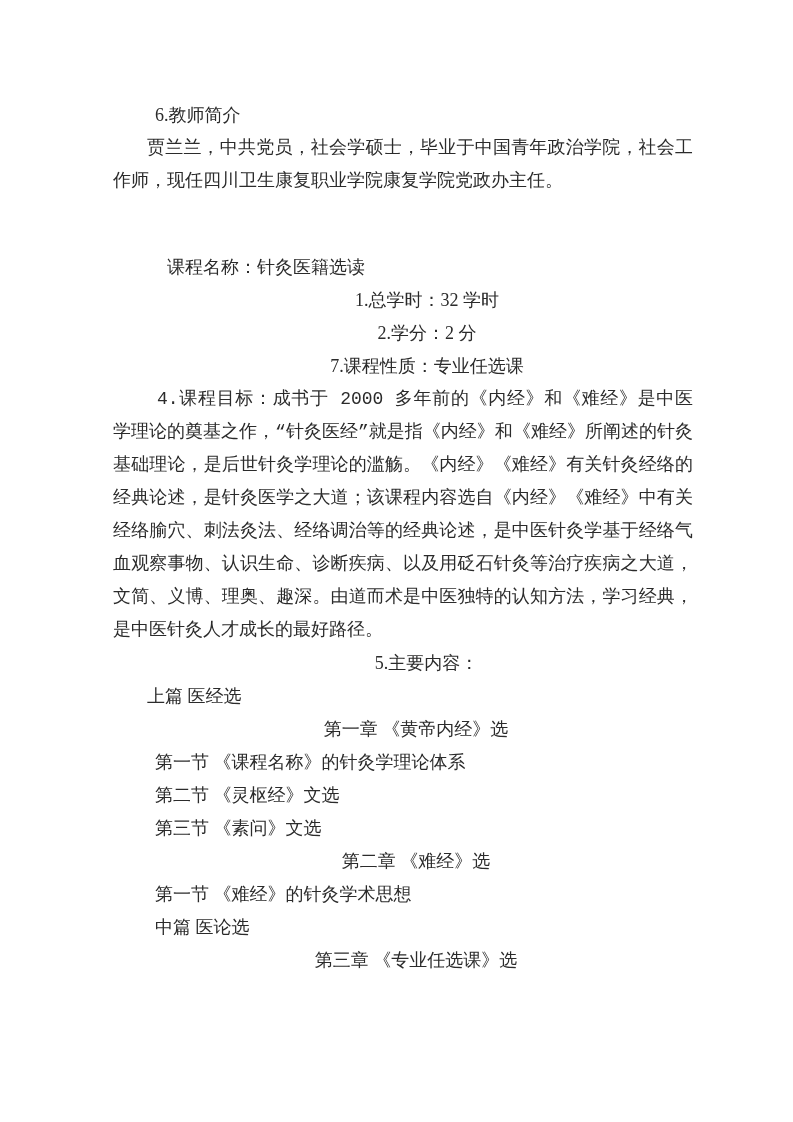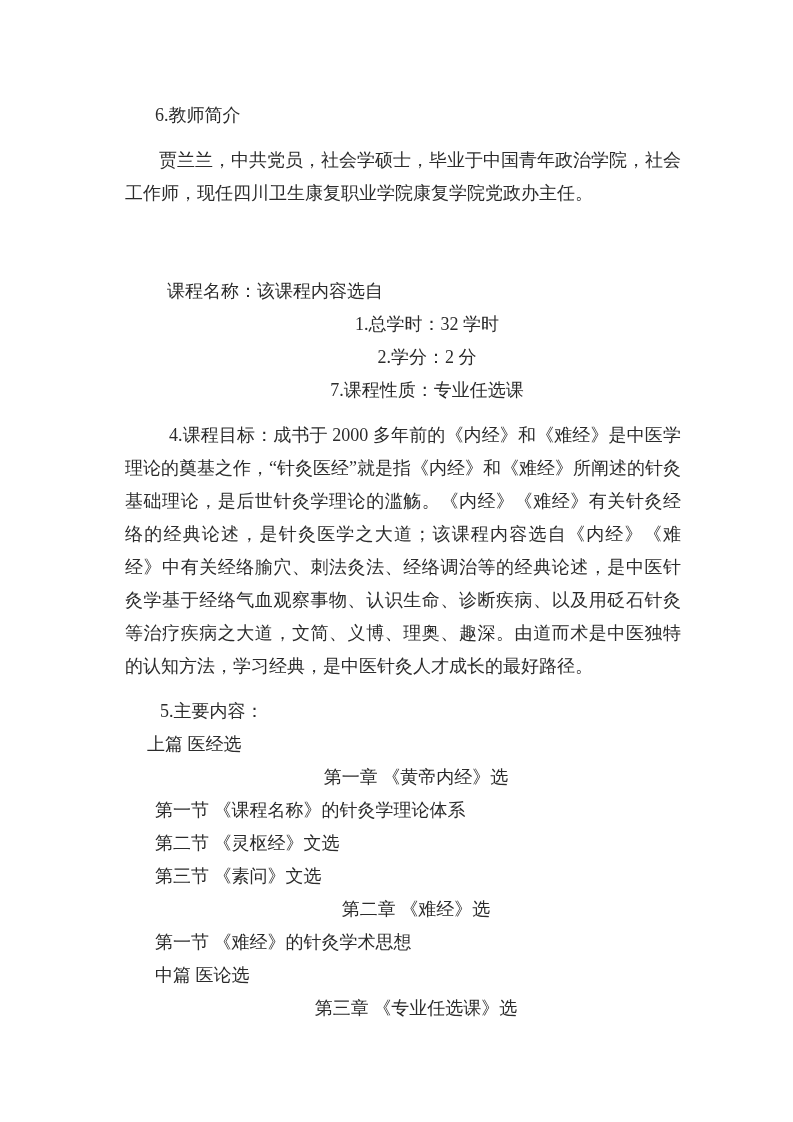--- a/index.html
+++ b/index.html
@@ -21,48 +21,49 @@
     left: 113px;
     top: 99px;
     width: 580px;
     font-size: 18px;
     line-height: 33px;
   }
   .line {
     white-space: pre-wrap;
   }
   .para {
-    margin: 12px;
+    margin: 0;
     text-align: justify;
     white-space: normal;
+    font-family: Liberation Mono, monospace;
   }
   .spacer { height: 53px; }
   
   .ind-26 { padding-left: 26px; text-align: center; }
   .ind-34 { padding-left: 34px; }
   .ind-42 { padding-left: 42px; }
-  .ind-47 { padding-left: 47px; }
+  .ind-47 { padding-left: 47px; text-align: center; }
   .ind-48 { padding-left: 48px; text-align: center; }
   .ind-54 { padding-left: 54px; }
   .fl-34 { text-indent: 34px; }
   .fl-44 { text-indent: 44px; }
 </style>
 </head>
 <body>
 
 <div class="page">
   <div class="content">
 
     <div class="line ind-42">6.教师简介</div>
 
     <p class="para fl-34">贾兰兰，中共党员，社会学硕士，毕业于中国青年政治学院，社会工作师，现任四川卫生康复职业学院康复学院党政办主任。</p>
 
     <div class="spacer"></div>
 
-    <div class="line ind-54">课程名称：该课程内容选自</div>
+    <div class="line ind-54">课程名称：针灸医籍选读</div>
 
     <div class="line ind-48">1.总学时：32 学时</div>
 
     <div class="line ind-48">2.学分：2 分</div>
 
     <div class="line ind-48">7.课程性质：专业任选课</div>
 
     <p class="para fl-44">4.课程目标：成书于 2000 多年前的《内经》和《难经》是中医学理论的奠基之作，“针灸医经”就是指《内经》和《难经》所阐述的针灸基础理论，是后世针灸学理论的滥觞。《内经》《难经》有关针灸经络的经典论述，是针灸医学之大道；该课程内容选自《内经》《难经》中有关经络腧穴、刺法灸法、经络调治等的经典论述，是中医针灸学基于经络气血观察事物、认识生命、诊断疾病、以及用砭石针灸等治疗疾病之大道，文简、义博、理奥、趣深。由道而术是中医独特的认知方法，学习经典，是中医针灸人才成长的最好路径。</p>
 
     <div class="line ind-47">5.主要内容：</div>

